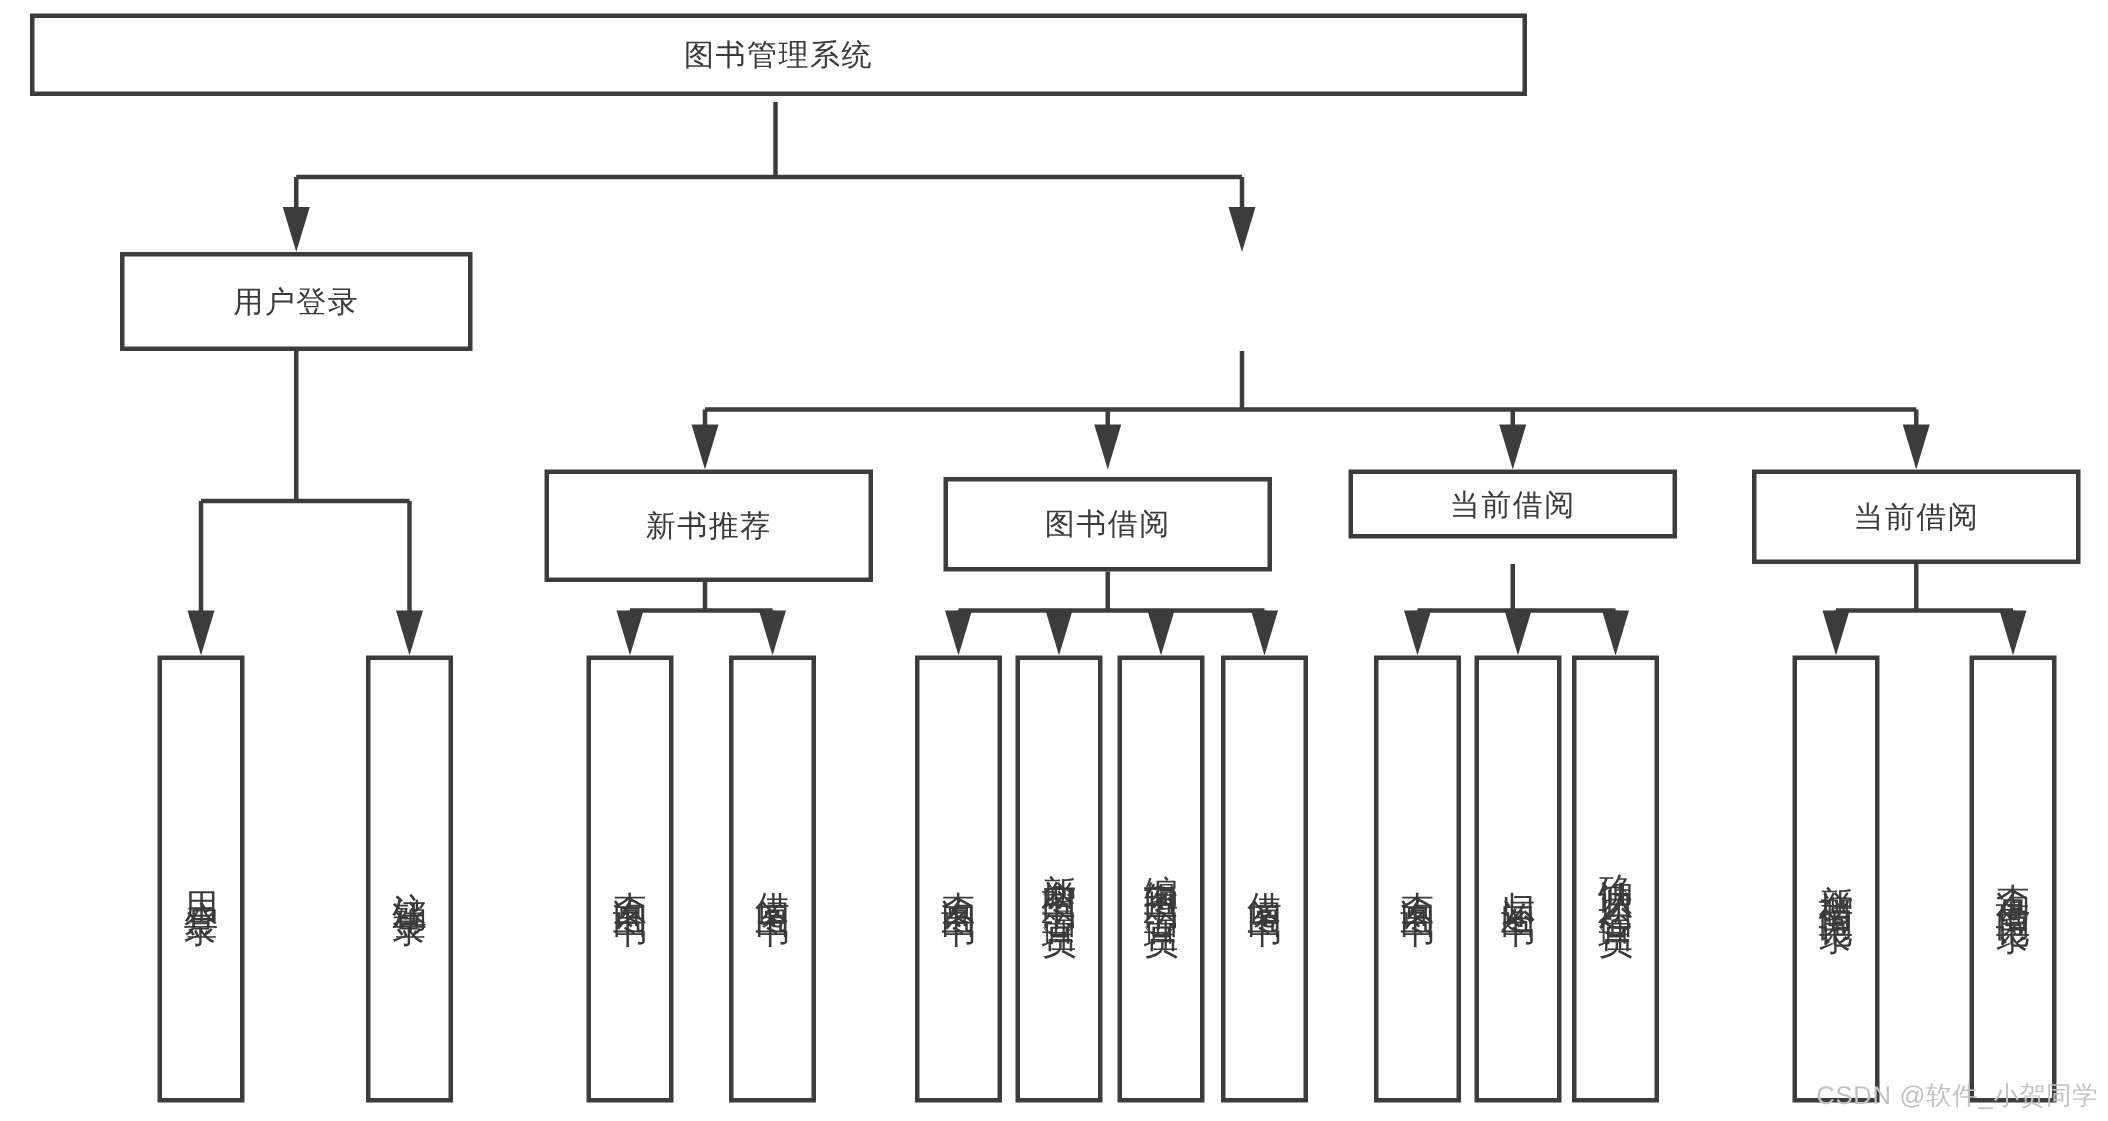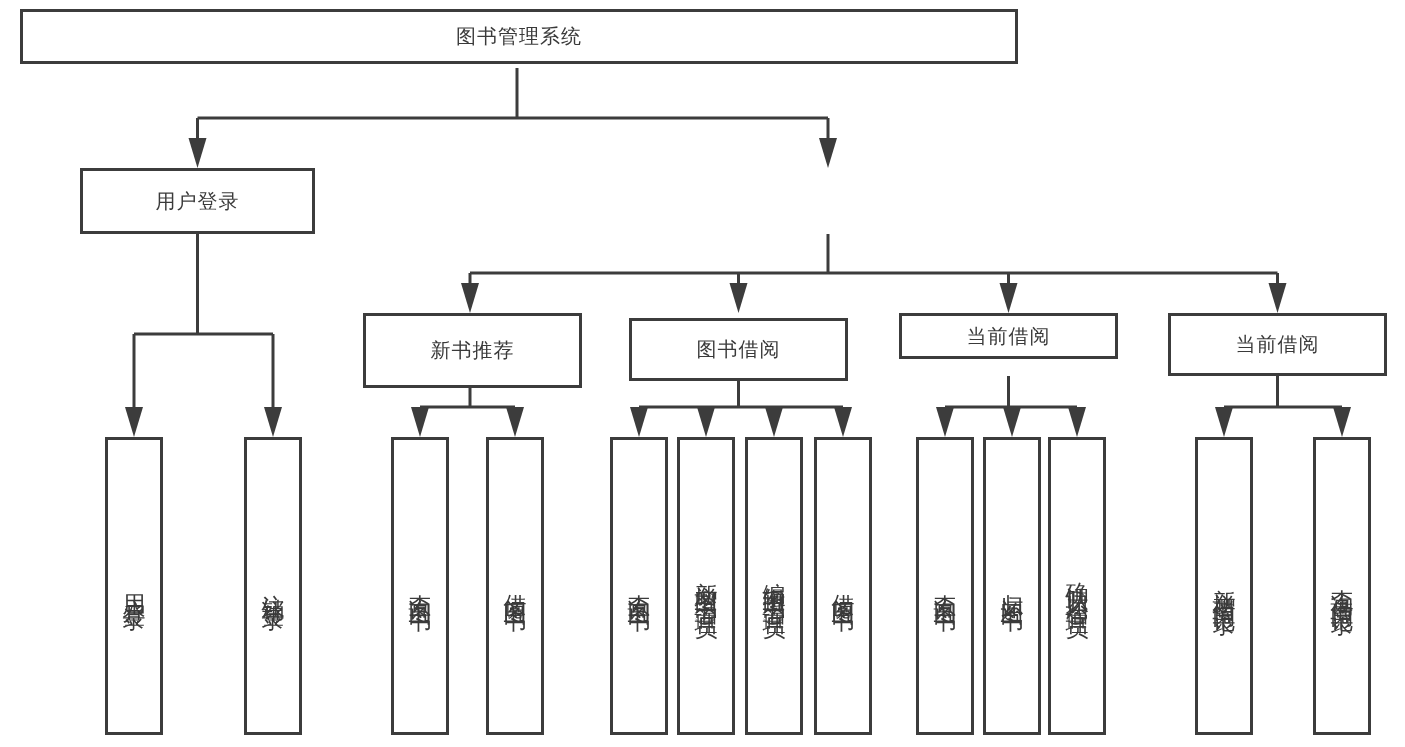--- a/index.html
+++ b/index.html
@@ -120,13 +120,14 @@
   <div class="node v" style="left:745px;top:437px;width:58px;height:298px">编辑图书（管理员）</div>
   <div class="node v" style="left:814px;top:437px;width:58px;height:298px">借阅图书</div>
 
   <div class="node v" style="left:916px;top:437px;width:58px;height:298px">查询图书</div>
   <div class="node v" style="left:983px;top:437px;width:58px;height:298px">归还图书</div>
   <div class="node v" style="left:1048px;top:437px;width:58px;height:298px">确认归还（管理员）</div>
 
   <div class="node v" style="left:1195px;top:437px;width:58px;height:298px">新增借阅记录</div>
   <div class="node v" style="left:1313px;top:437px;width:58px;height:298px">查询借阅记录</div>
 
+  <div class="watermark">CSDN @软件_小贺同学</div>
 </div>
 
 </body></html>

